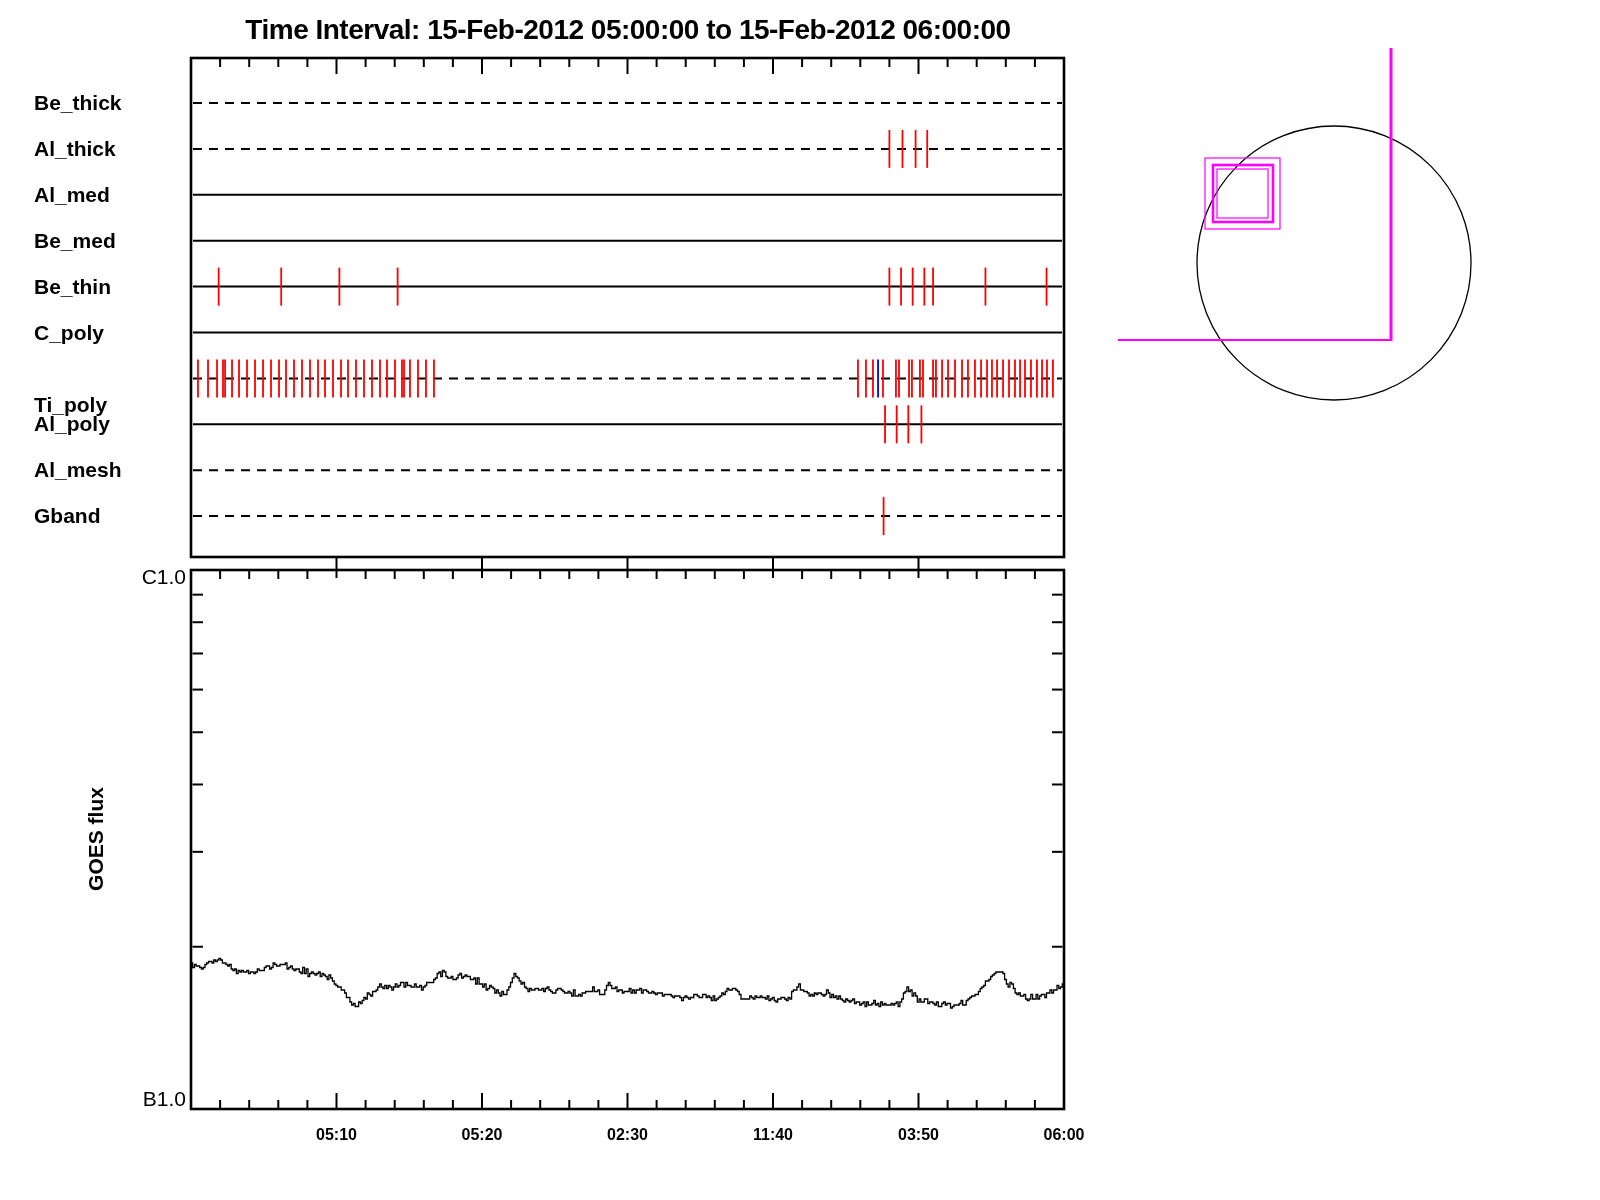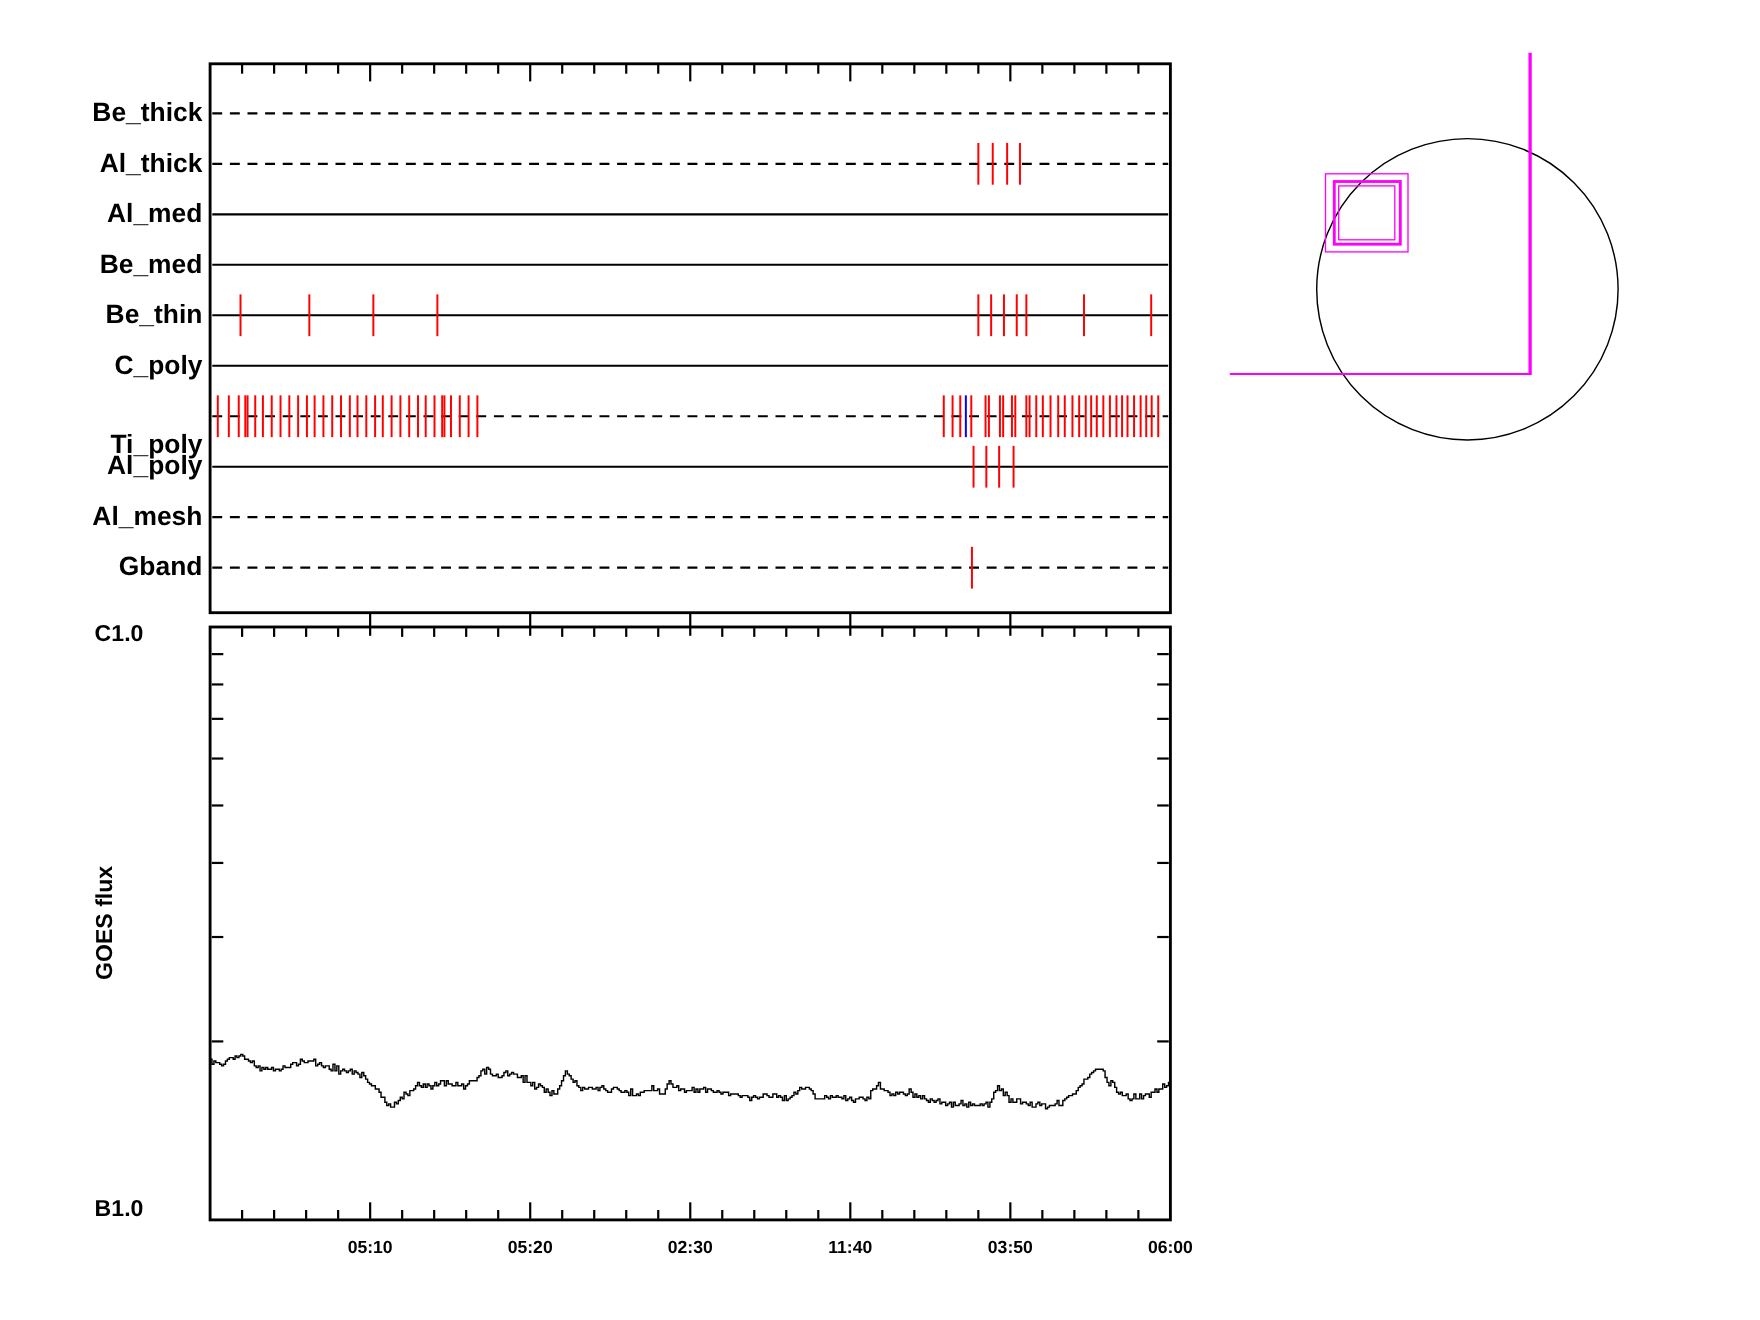--- a/index.html
+++ b/index.html
@@ -1,33 +1,34 @@
 <!DOCTYPE html>
 <html><head>
 <meta charset="utf-8">
 <style>
   html,body{margin:0;padding:0;background:#fff;}
   .screen{position:relative;width:1600px;height:1200px;background:#fff;overflow:hidden;
           font-family:"Liberation Sans","DejaVu Sans",sans-serif;color:#000;}
   .title{position:absolute;left:0;top:14px;width:1256px;text-align:center;
          font-size:28px;font-weight:bold;letter-spacing:-0.5px;white-space:nowrap;}
   svg.plot{position:absolute;left:0;top:0;}
-  .rowlabel{position:absolute;width:150px;height:26px;line-height:26px;text-align:right;
-            font-size:24px;font-weight:bold;white-space:nowrap;}
+  .rowlabel{position:absolute;width:150px;height:26px;line-height:26px;text-align:left;
+            font-size:21px;font-weight:bold;white-space:nowrap;}
   .xlabel{position:absolute;width:96px;height:26px;line-height:26px;text-align:center;
           font-size:16px;font-weight:bold;}
-  .ylab{position:absolute;width:100px;height:26px;line-height:26px;text-align:left;
-        font-size:21px;font-weight:bold;}
+  .ylab{position:absolute;width:100px;height:26px;line-height:26px;text-align:right;
+        font-size:21px;font-weight:normal;}
   .goes-ylabel{position:absolute;left:-4px;top:826px;width:200px;height:26px;line-height:26px;
         text-align:center;font-size:21px;font-weight:bold;transform:rotate(-90deg);}
 </style>
 </head>
 <body>
 
 <div class="screen">
+  <div class="title">Time Interval: 15-Feb-2012 05:00:00 to 15-Feb-2012 06:00:00</div>
   <svg class="plot" id="plot-svg" width="1600" height="1200" viewBox="0 0 1600 1200">
       <line x1="193" y1="103" x2="1062" y2="103" stroke="#000000" stroke-width="2" stroke-dasharray="9 7"></line>
       <line x1="193" y1="148.9" x2="1062" y2="148.9" stroke="#000000" stroke-width="2" stroke-dasharray="9 7"></line>
       <line x1="193" y1="194.8" x2="1062" y2="194.8" stroke="#000000" stroke-width="2"></line>
       <line x1="193" y1="240.7" x2="1062" y2="240.7" stroke="#000000" stroke-width="2"></line>
       <line x1="193" y1="286.6" x2="1062" y2="286.6" stroke="#000000" stroke-width="2"></line>
       <line x1="193" y1="332.5" x2="1062" y2="332.5" stroke="#000000" stroke-width="2"></line>
       <line x1="193" y1="378.4" x2="1062" y2="378.4" stroke="#000000" stroke-width="2" stroke-dasharray="9 7"></line>
       <line x1="193" y1="424.3" x2="1062" y2="424.3" stroke="#000000" stroke-width="2"></line>
       <line x1="193" y1="470.2" x2="1062" y2="470.2" stroke="#000000" stroke-width="2" stroke-dasharray="9 7"></line>

